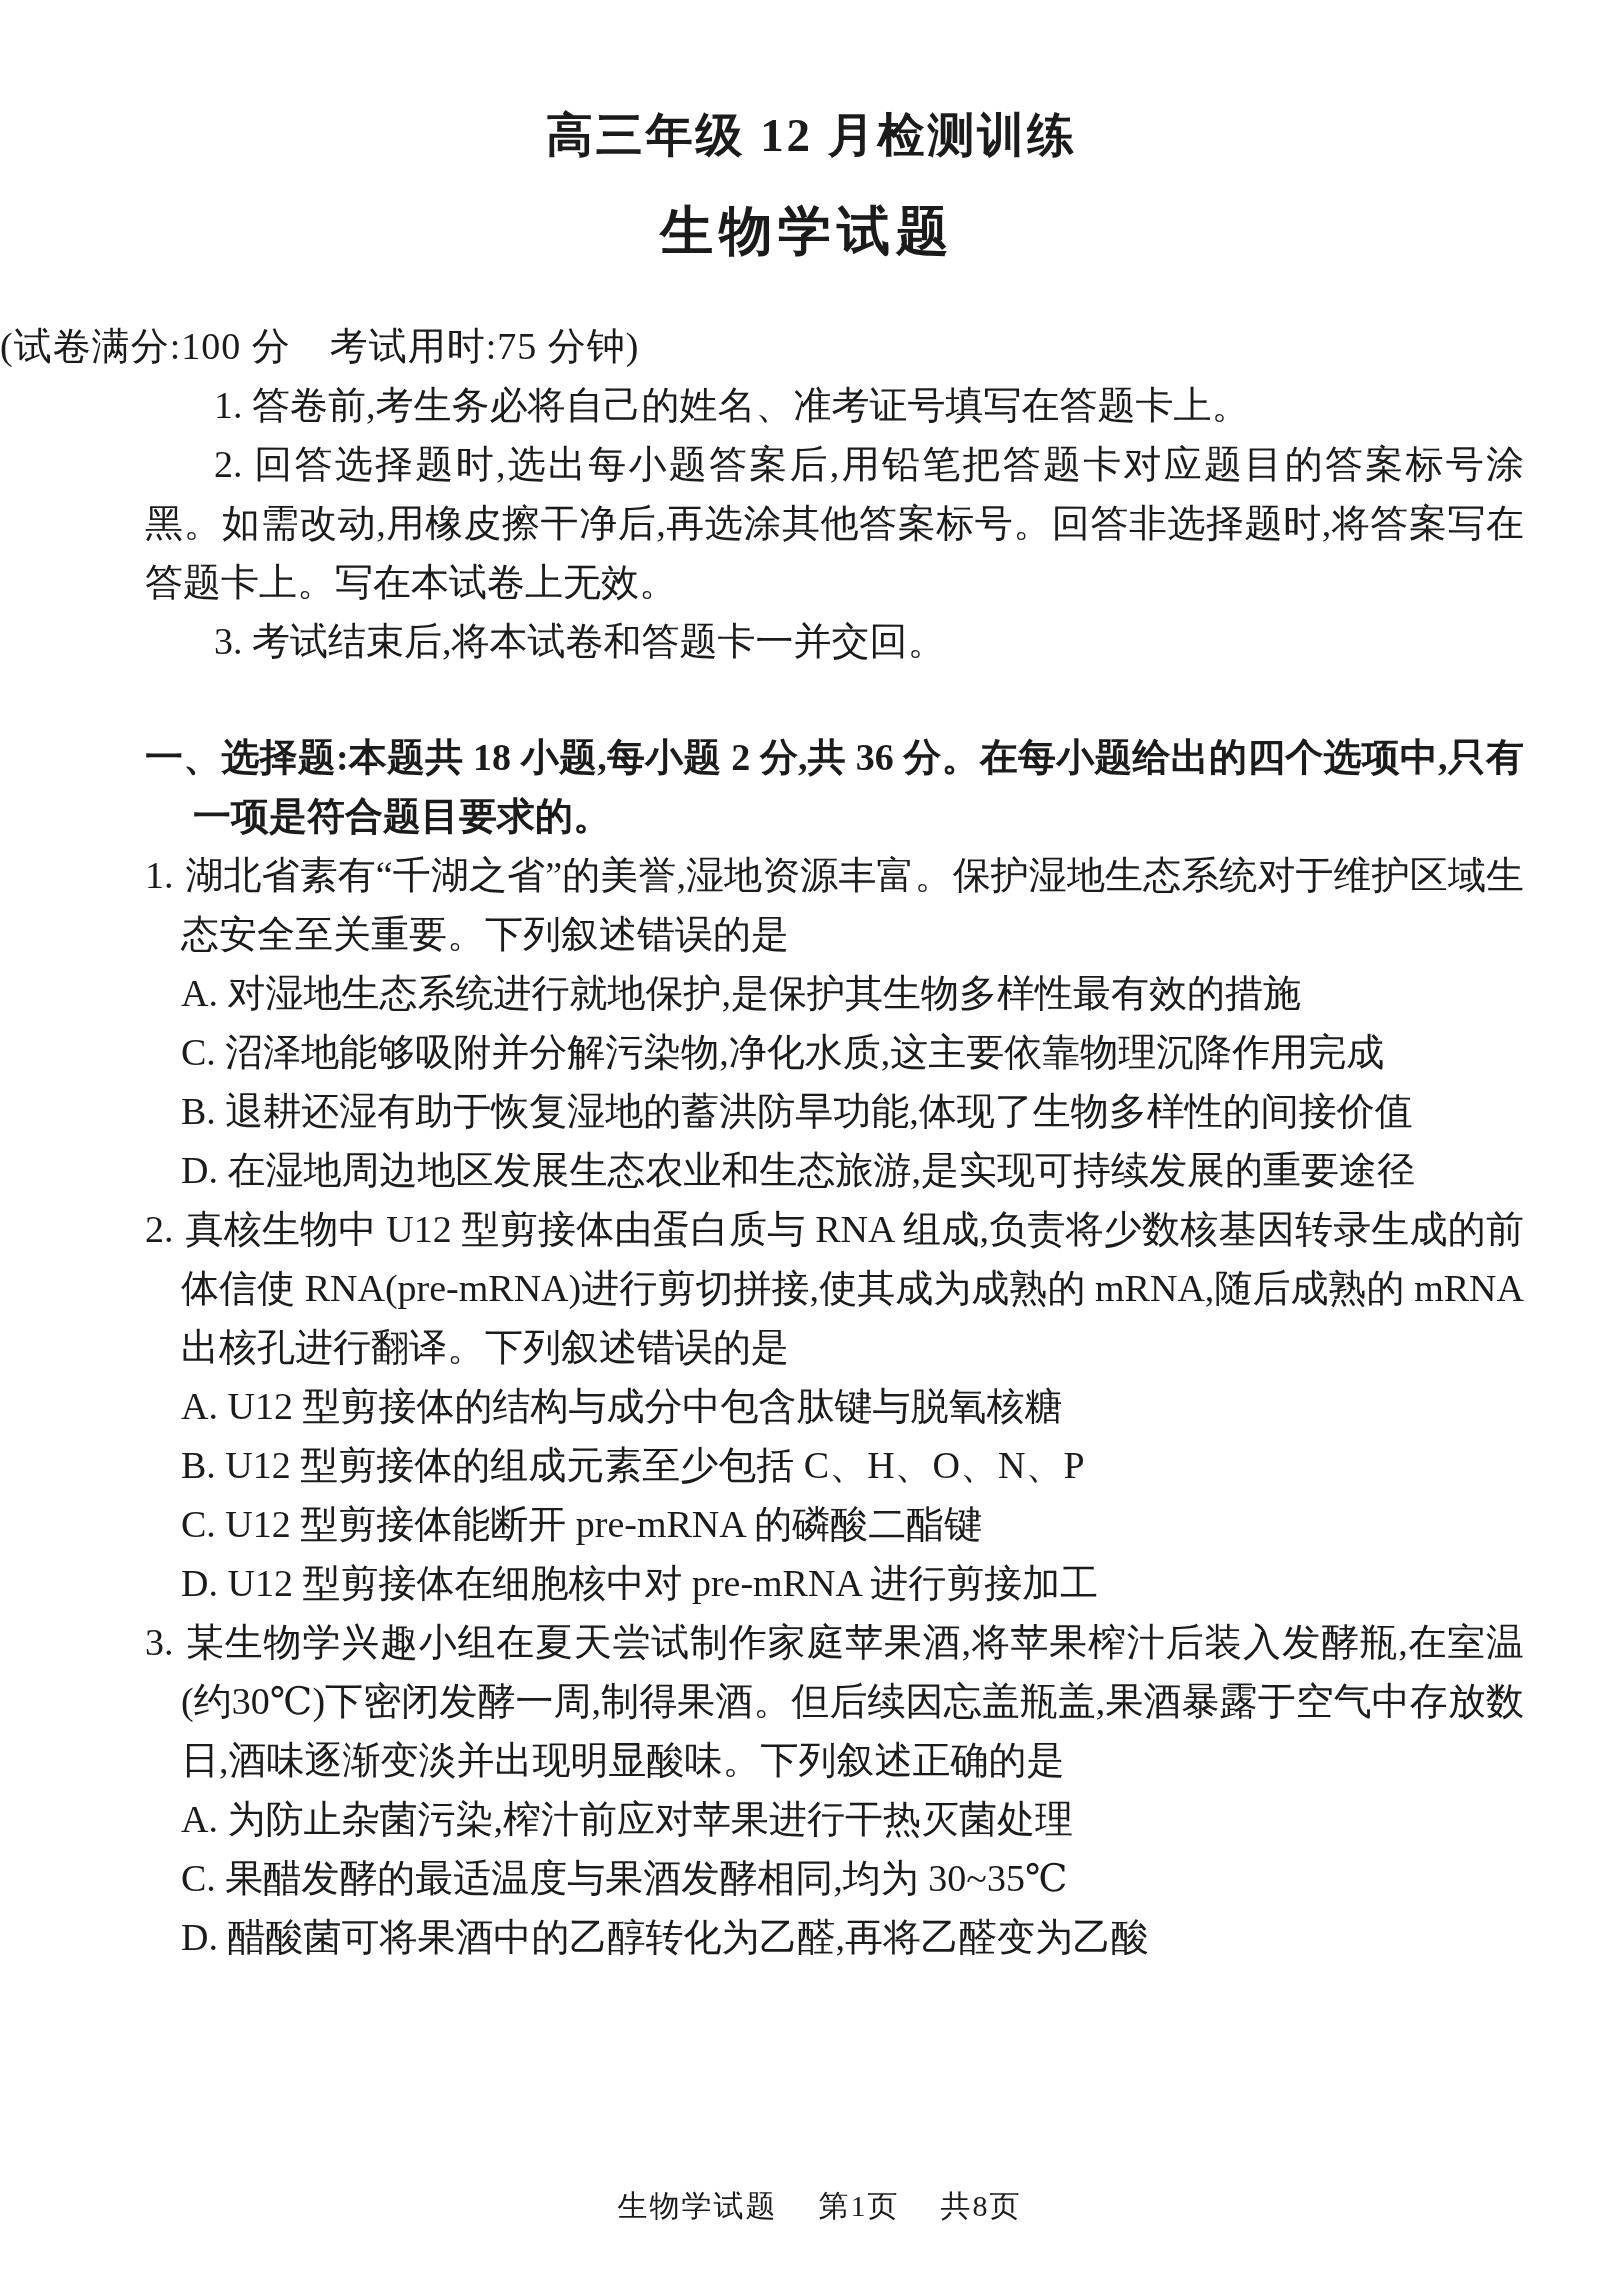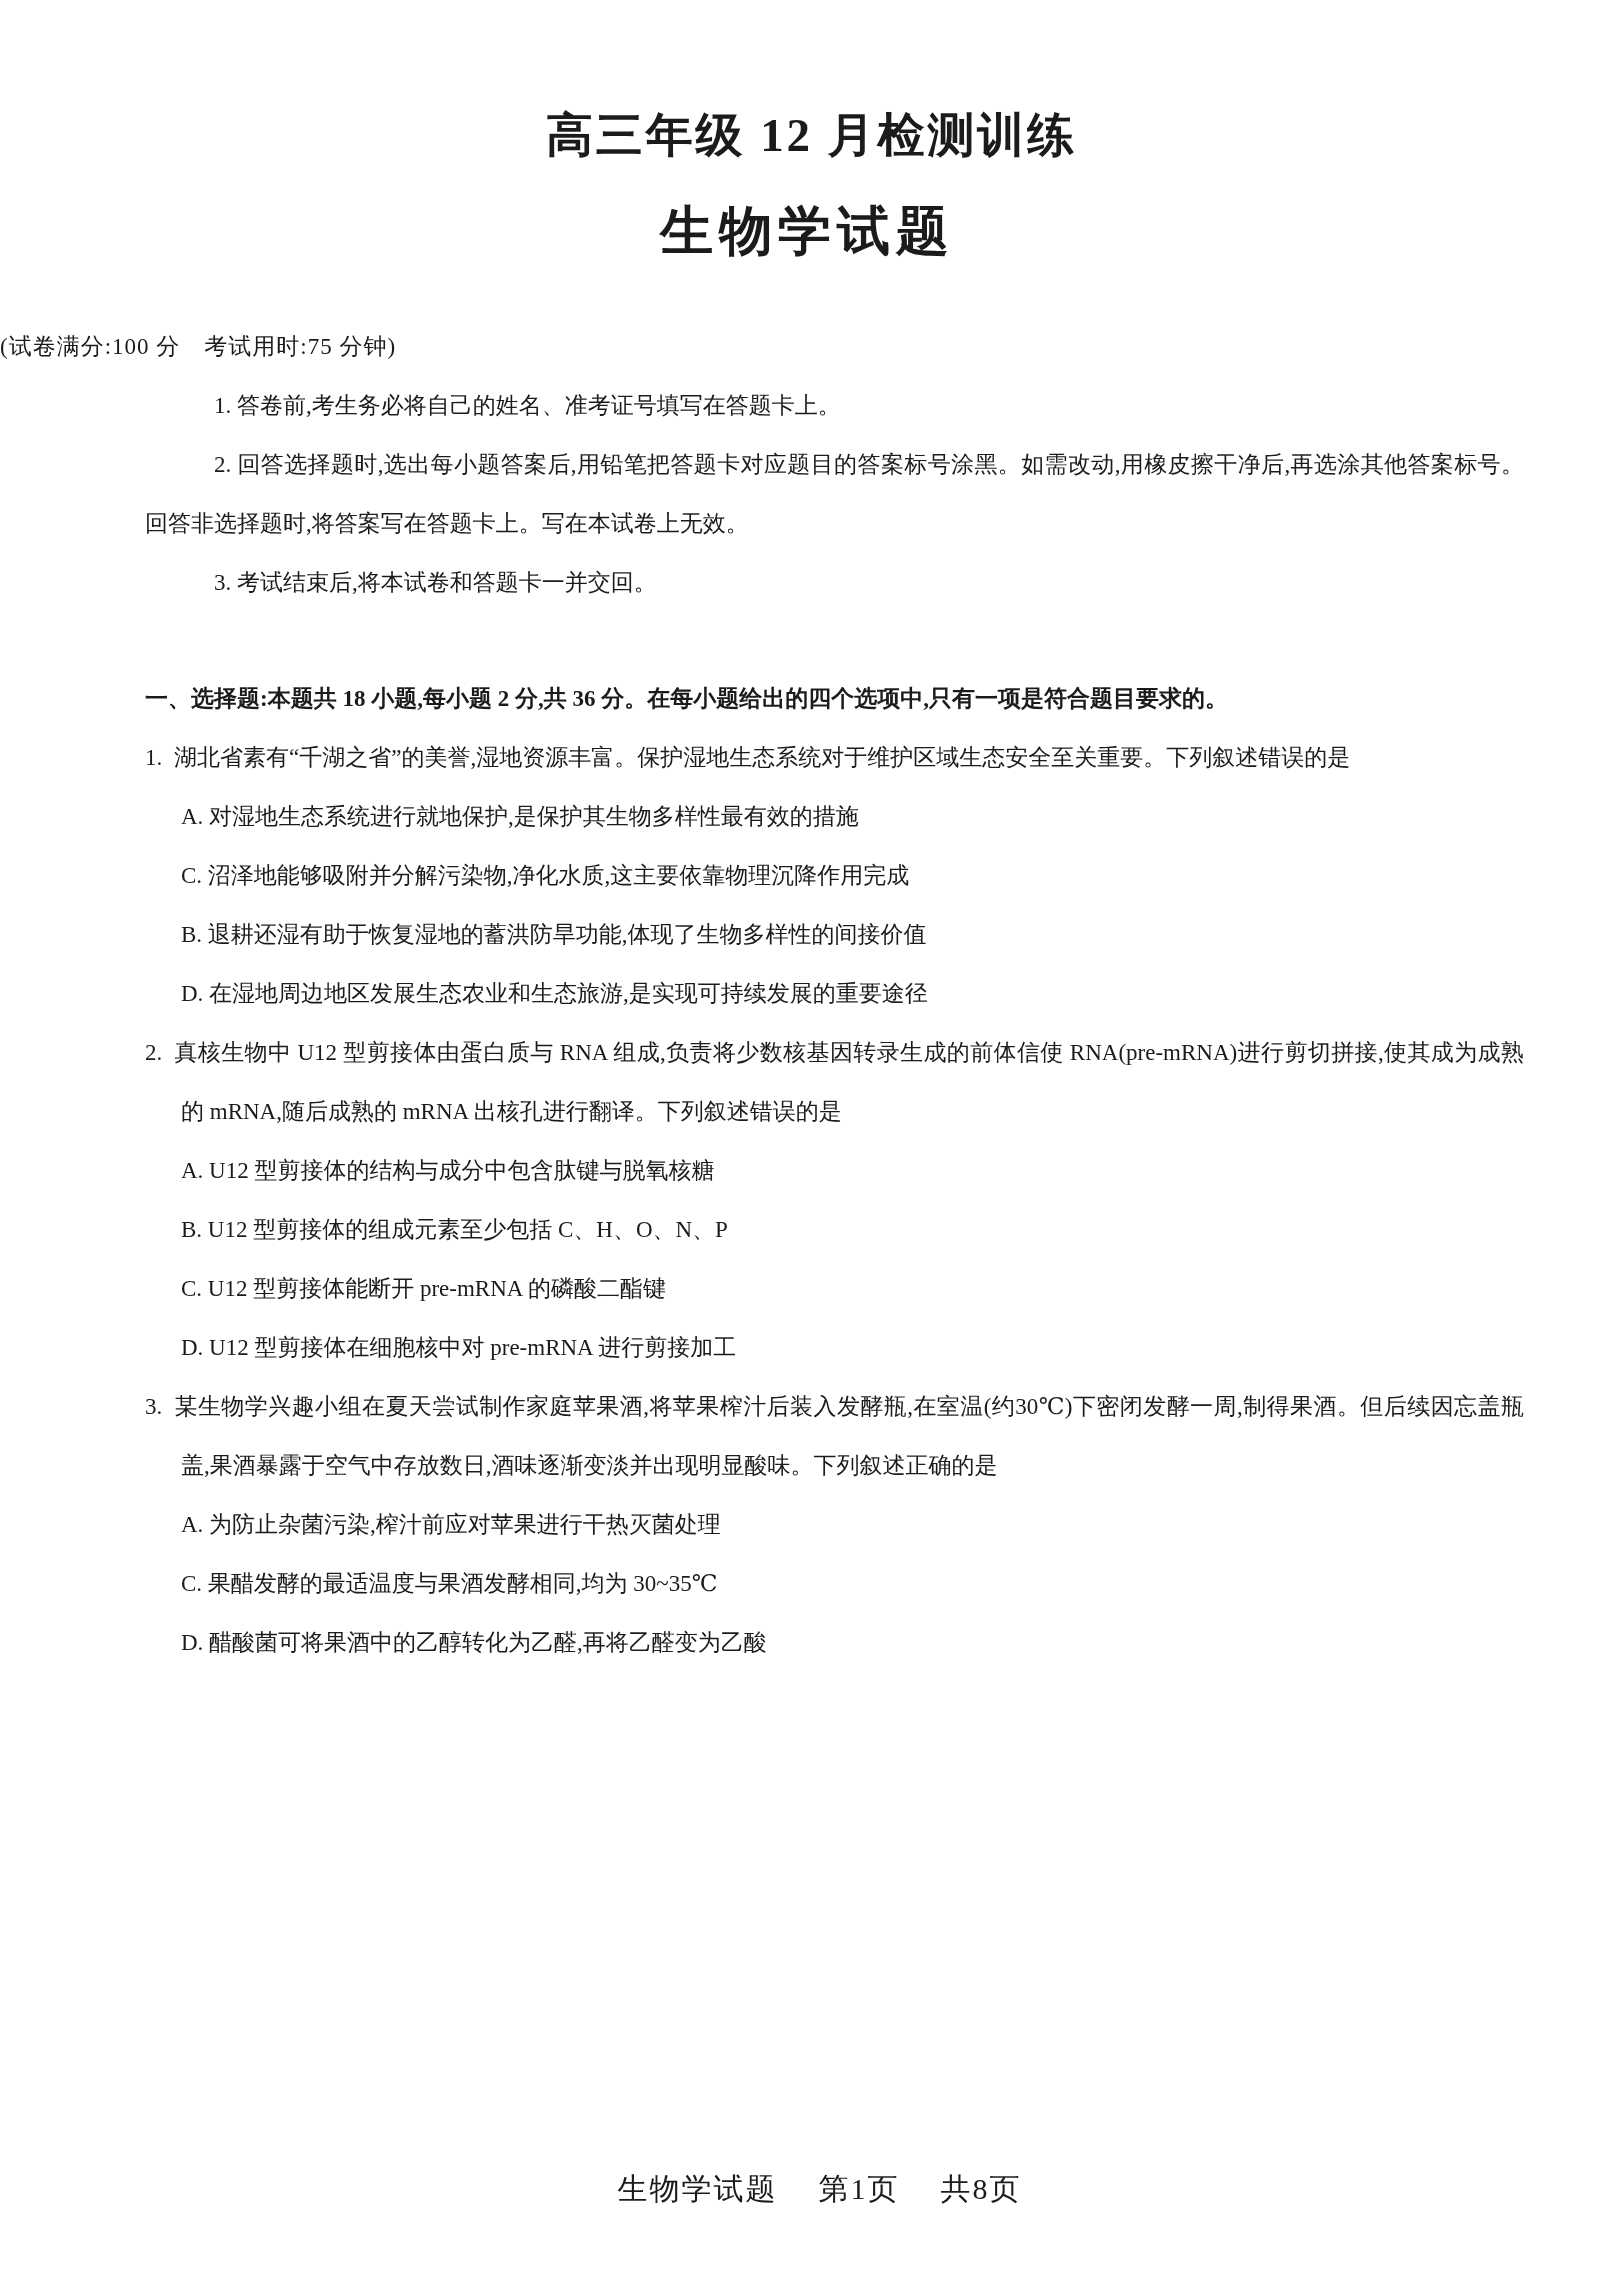--- a/index.html
+++ b/index.html
@@ -33,21 +33,21 @@
     font-weight: bold;
     letter-spacing: 5.9px;
     margin: 29px 0 0 0;
   }
   .exam-meta {
     font-size: 29px;
     letter-spacing: 1px;
     margin: 49px 0 0 0;
   }
   .body-text {
-    font-size: 23px;
+    font-size: 38px;
     line-height: 59px;
     text-align: justify;
   }
   .notice-heading {
     font-weight: bold;
     margin: 84px 0 0 0;
   }
   .notice-item {
     margin: 0;
     text-indent: 69px; 
@@ -66,21 +66,21 @@
   }
   .q-num { padding-right: 11.8px; }
   .q-option {
     margin: 0;
     padding-left: 36px;
   }
   .page-footer {
     position: absolute;
     left: 0;
     right: 0;
-    bottom: 80px;
+    bottom: 63px;
     text-align: center;
     font-size: 30px;
     letter-spacing: 2px;
     margin-left: 24px;
   }
   .page-footer .gap { display: inline-block; width: 41px; }
 </style>
 </head>
 <body>
 

